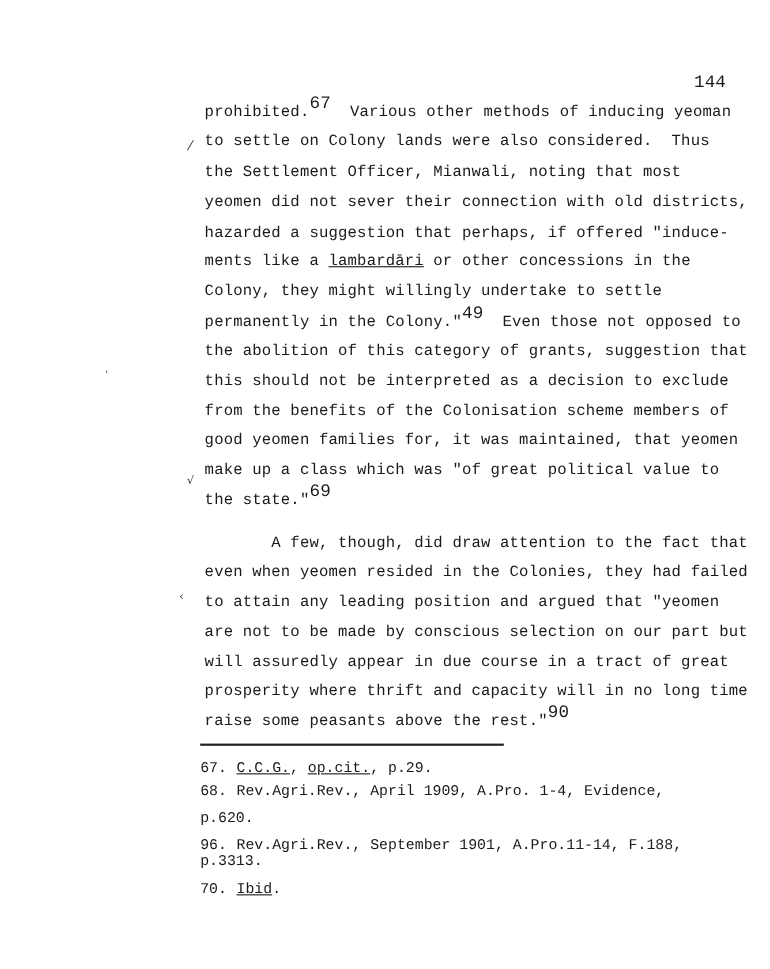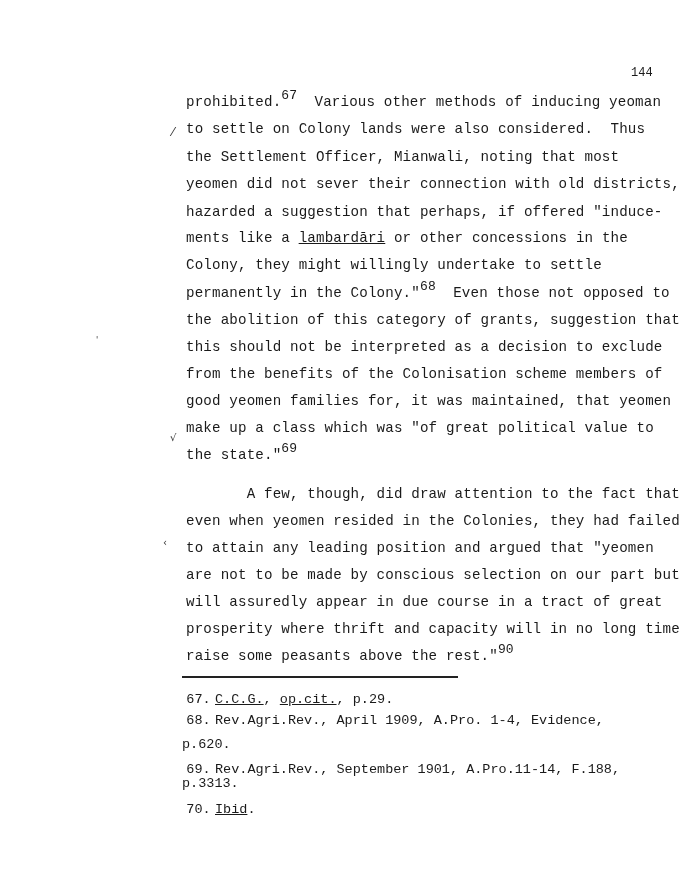--- a/index.html
+++ b/index.html
@@ -1,42 +1,42 @@
 <!DOCTYPE html>
 <html><head>
 <meta charset="utf-8">
 <style>
   html, body { margin:0; padding:0; background:#ffffff; }
   body { width:700px; height:881px; position:relative; overflow:hidden;
          font-family:"Liberation Mono","DejaVu Sans Mono",monospace; color:#1a1a1a; }
-  .page-number { position:absolute; left:631px; top:66px; font-size:12px; }
+  .page-number { position:absolute; left:631px; top:66px; font-size:16px; }
   .body-text { position:absolute; left:186px; top:92px; width:460px; }
   .line { position:absolute; left:0; white-space:pre; font-size:14.2px; letter-spacing:0.15px; line-height:20px; }
-  sup { font-size:13px; position:relative; top:-1px; vertical-align:super; line-height:0; }
+  sup { font-size:16px; position:relative; top:-1px; vertical-align:super; line-height:0; }
   .u { text-decoration:underline;margin-top:48px; }
   .mark { position:absolute; font-size:12px; color:#333; font-family:"DejaVu Sans",sans-serif; }
   .rule { position:absolute; left:182px; top:676px; width:276px; height:2px; background:#222; }
   .footnotes { position:absolute; left:182px; top:692px; width:480px; }
   .fn { position:absolute; left:0; font-size:13.5px; white-space:pre; line-height:15px; }
-  .fn .num { display:inline-block; width:33px;text-align:center; }
+  .fn .num { display:inline-block; width:33px; }
 </style>
 </head>
 <body>
 
 <div class="page-number">144</div>
 
 <div class="body-text">
   <div class="line" style="top:0px"><span>prohibited.</span><sup>67</sup><span>  Various other methods of inducing yeoman</span></div>
   <div class="line" style="top:27px">to settle on Colony lands were also considered.  Thus</div>
   <div class="line" style="top:55px">the Settlement Officer, Mianwali, noting that most</div>
   <div class="line" style="top:82px">yeomen did not sever their connection with old districts,</div>
   <div class="line" style="top:110px">hazarded a suggestion that perhaps, if offered "induce-</div>
   <div class="line" style="top:136px"><span>ments like a </span><span class="u">lambardāri</span><span> or other concessions in the</span></div>
   <div class="line" style="top:163px">Colony, they might willingly undertake to settle</div>
-  <div class="line" style="top:191px"><span>permanently in the Colony."</span><sup>68</sup><span>  Even those not opposed to</span></div>
+  <div class="line" style="top:191px"><span>permanently in the Colony."</span><sup>49</sup><span>  Even those not opposed to</span></div>
   <div class="line" style="top:218px">the abolition of this category of grants, suggestion that</div>
   <div class="line" style="top:245px">this should not be interpreted as a decision to exclude</div>
   <div class="line" style="top:272px">from the benefits of the Colonisation scheme members of</div>
   <div class="line" style="top:299px">good yeomen families for, it was maintained, that yeomen</div>
   <div class="line" style="top:326px">make up a class which was "of great political value to</div>
   <div class="line" style="top:353px"><span>the state."</span><sup>69</sup></div>
   <div class="line" style="top:392px">       A few, though, did draw attention to the fact that</div>
   <div class="line" style="top:419px">even when yeomen resided in the Colonies, they had failed</div>
   <div class="line" style="top:446px">to attain any leading position and argued that "yeomen</div>
   <div class="line" style="top:473px">are not to be made by conscious selection on our part but</div>
@@ -49,16 +49,16 @@
 <span class="mark" style="left:96px;top:336px;font-size:8px">'</span>
 <span class="mark" style="left:170px;top:432px;font-size:10px">√</span>
 <span class="mark" style="left:163px;top:537px;font-size:10px">‹</span>
 
 <div class="rule"></div>
 
 <div class="footnotes">
   <div class="fn" style="top:0px"><span class="num">67.</span><span class="u">C.C.G.</span><span>, </span><span class="u">op.cit.</span><span>, p.29.</span></div>
   <div class="fn" style="top:21px"><span class="num">68.</span><span>Rev.Agri.Rev., April 1909, A.Pro. 1-4, Evidence,</span></div>
   <div class="fn cont" style="top:45px">p.620.</div>
-  <div class="fn" style="top:70px"><span class="num">69.</span><span>Rev.Agri.Rev., September 1901, A.Pro.11-14, F.188,</span></div>
+  <div class="fn" style="top:70px"><span class="num">96.</span><span>Rev.Agri.Rev., September 1901, A.Pro.11-14, F.188,</span></div>
   <div class="fn cont" style="top:84px">p.3313.</div>
   <div class="fn" style="top:110px"><span class="num">70.</span><span class="u">Ibid</span><span>.</span></div>
 </div>
 
 </body></html>

